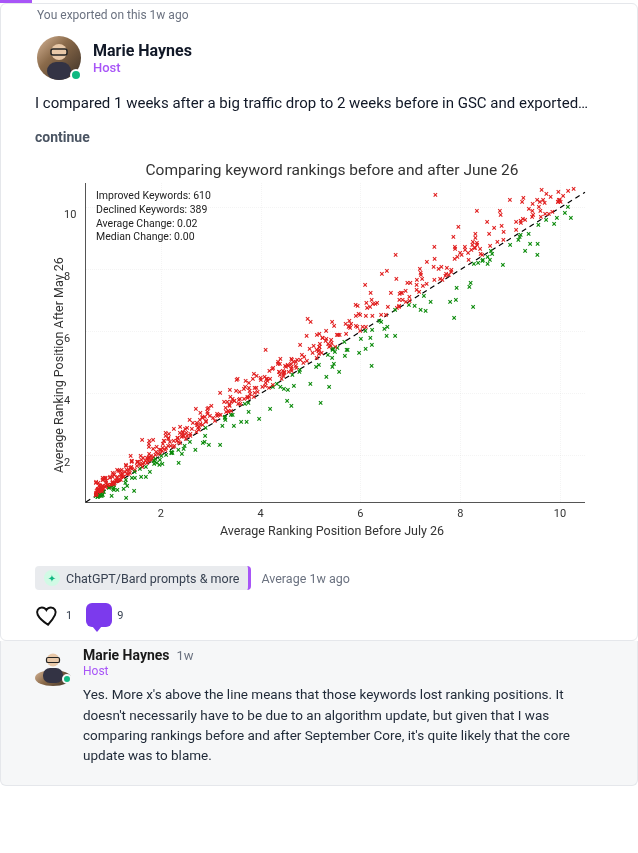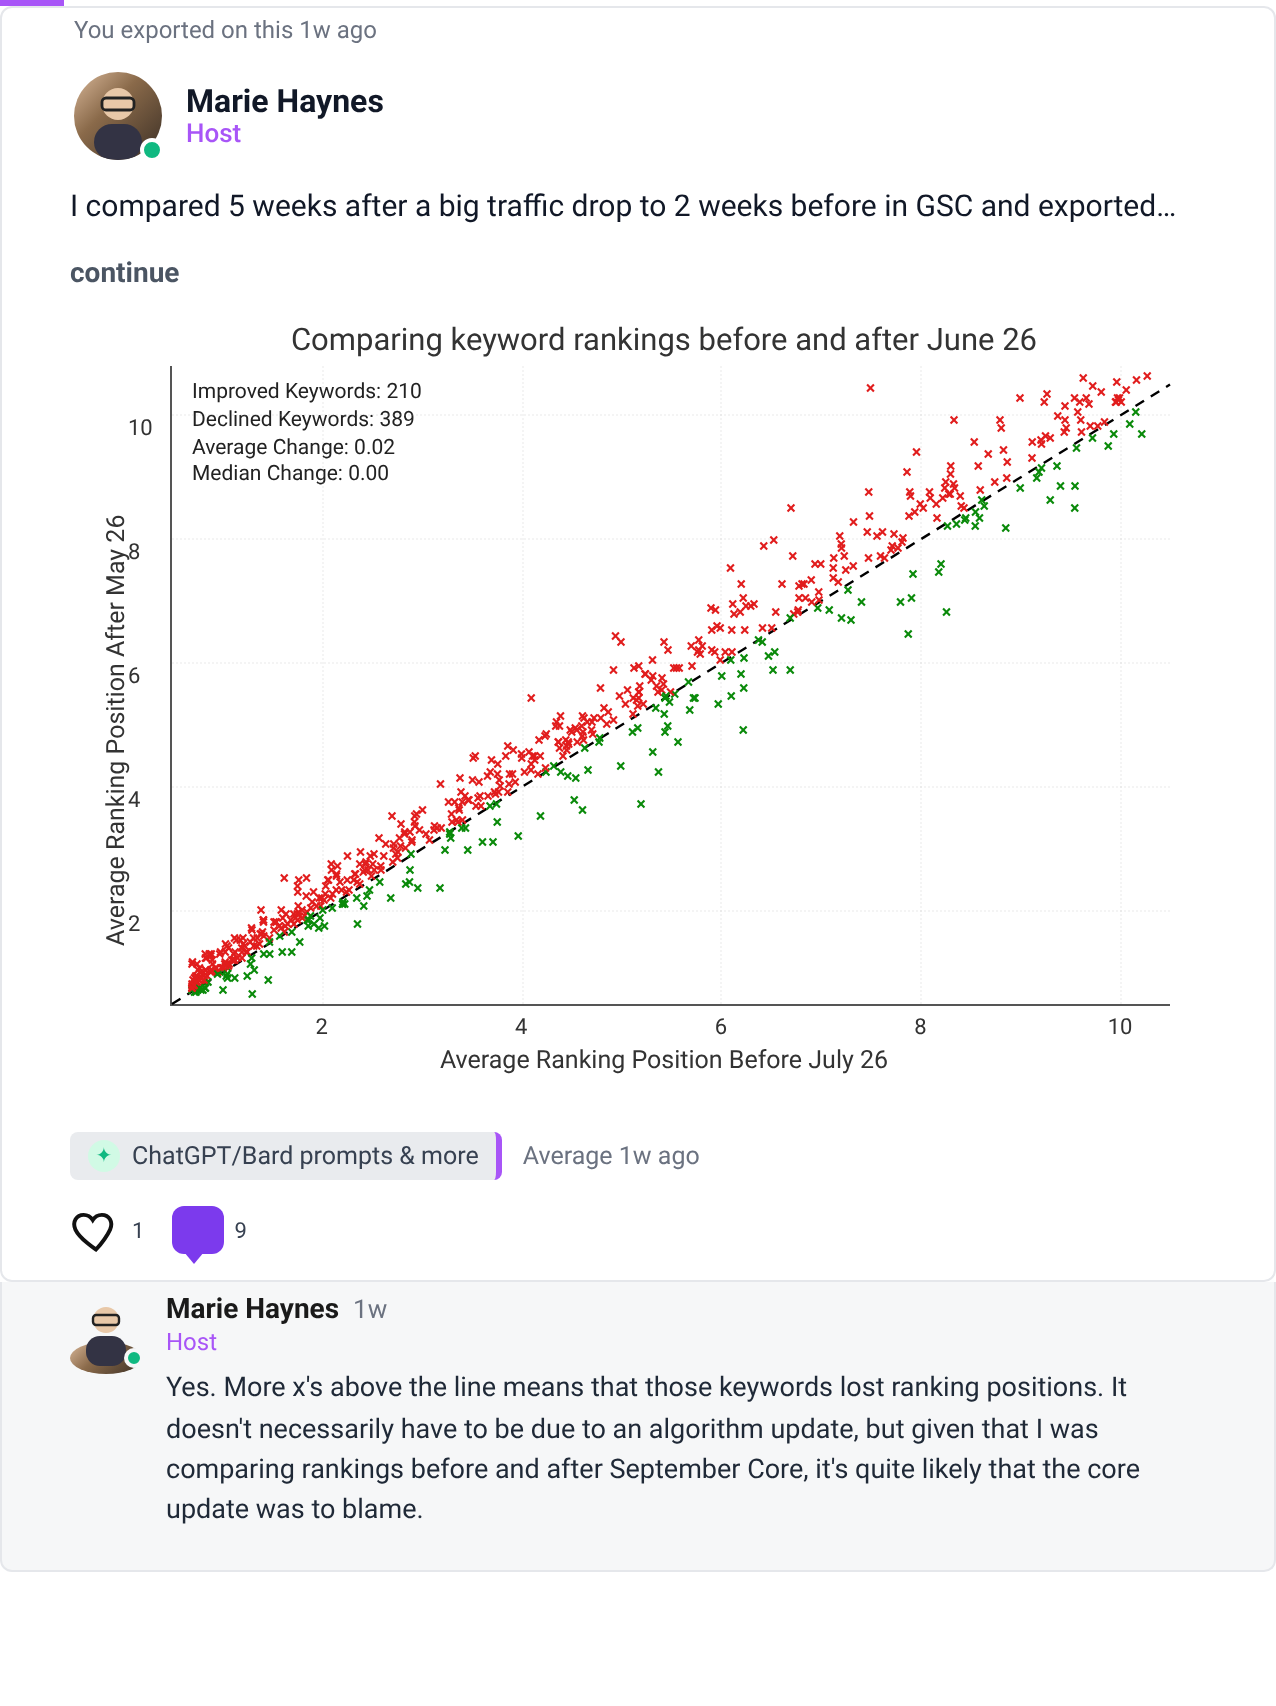--- a/index.html
+++ b/index.html
@@ -84,31 +84,31 @@
       </span>
       <span class="presence"></span>
     </a>
     <div class="user-line">
       <a class="username">Marie Haynes</a>
       <span class="host-badge">Host</span>
     </div>
   </div>
 
   <div class="post-body">
-    <p class="post-text">I compared 5 weeks after a big traffic drop to 2 weeks before in GSC and exported…</p>
+    <p class="post-text">I compared 1 weeks after a big traffic drop to 2 weeks before in GSC and exported…</p>
     <span class="continue-link">continue</span>
   </div>
 
   <div class="chart-container">
     <div class="chart-title">Comparing keyword rankings before and after June 26</div>
     <div style="position:relative;">
       <span class="ylabel" style="left:12px; top:290px;">Average Ranking Position After May 26</span>
       <div class="chart-frame" id="chart-frame">
         <div class="annot">
-          <div>Improved Keywords: 210</div>
+          <div>Improved Keywords: 610</div>
           <div>Declined Keywords: 389</div>
           <div>Average Change: 0.02</div>
           <div>Median Change: 0.00</div>
         </div>
       <div class="gridline-v" style="left: 74.85px;"></div>
           <div class="tick-x" style="left: 74.85px;">2</div>
           <div class="gridline-v" style="left: 174.65px;"></div>
           <div class="tick-x" style="left: 174.65px;">4</div>
           <div class="gridline-v" style="left: 274.45px;"></div>
           <div class="tick-x" style="left: 274.45px;">6</div>

